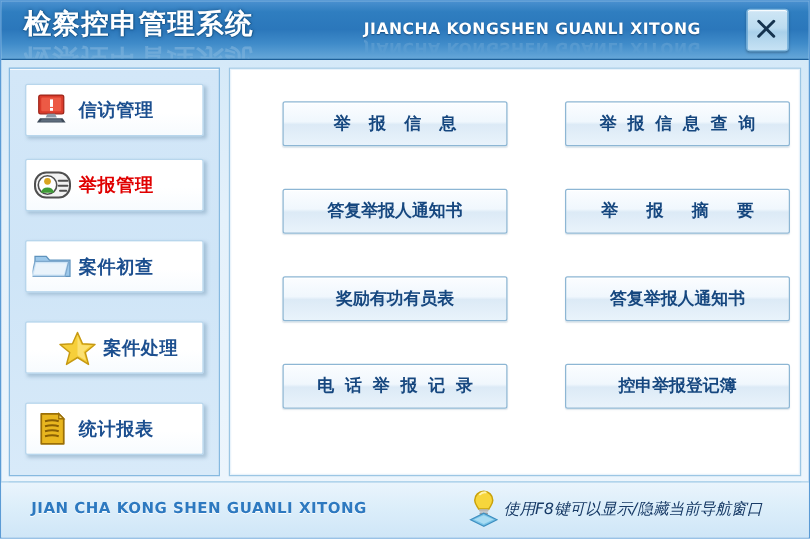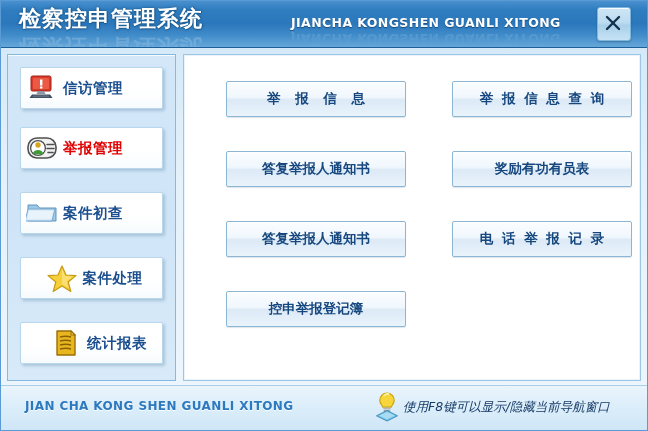--- a/index.html
+++ b/index.html
@@ -200,41 +200,42 @@
     <div class="side-item" style="top:202px;justify-content:center;">
       <span class="s-icon">
         <svg width="30" height="29" viewBox="0 0 30 29">
           <path d="M15 2 L19 11 L29 11.6 L21.2 18 L23.8 27.5 L15 22 L6.2 27.5 L8.8 18 L1 11.6 L11 11 Z" fill="#f6cf3a" stroke="#c79a12" stroke-width="1.2" stroke-linejoin="round"></path>
           <path d="M15 4.5 L18.1 11.9 L25.6 12.4 L19.8 17.2 L21.7 24.3 L15 20.1 Z" fill="#fbe071"></path>
         </svg>
       </span>
       <span class="s-label">案件处理</span>
     </div>
 
-    <div class="side-item" style="top:267px;padding-left:24px;">
+    <div class="side-item" style="top:267px;">
       <span class="s-icon">
         <svg width="26" height="28" viewBox="0 0 26 28">
           <path d="M4 2 h14 l4 4 v20 h-18 z" fill="#e8b61f" stroke="#9b6f06" stroke-width="1.4" stroke-linejoin="round"></path>
           <path d="M18 2 v4 h4 z" fill="#f6d97a" stroke="#9b6f06" stroke-width="1.1"></path>
           <path d="M7 8 q6 -1.6 11 0" stroke="#8a6005" stroke-width="1.5" fill="none"></path>
           <path d="M7 12 q6 -1.6 11 0" stroke="#8a6005" stroke-width="1.5" fill="none"></path>
           <path d="M7 16 q6 -1.6 11 0" stroke="#8a6005" stroke-width="1.5" fill="none"></path>
           <path d="M7 20 q6 -1.6 11 0" stroke="#8a6005" stroke-width="1.5" fill="none"></path>
         </svg>
       </span>
       <span class="s-label">统计报表</span>
     </div>
 
   </div>
 
   <div class="main">
     <div class="btn-grid">
       <div class="big-btn sp">举 报 信 息</div>
       <div class="big-btn sp1">举 报 信 息 查 询</div>
       <div class="big-btn">答复举报人通知书</div>
+      <div class="big-btn sp2">举 报 摘 要</div>
       <div class="big-btn">奖励有功有员表</div>
       <div class="big-btn">答复举报人通知书</div>
       <div class="big-btn sp1">电 话 举 报 记 录</div>
       <div class="big-btn">控申举报登记簿</div>
     </div>
   </div>
 
   <div class="sep-line"></div>
 
   <div class="statusbar">

